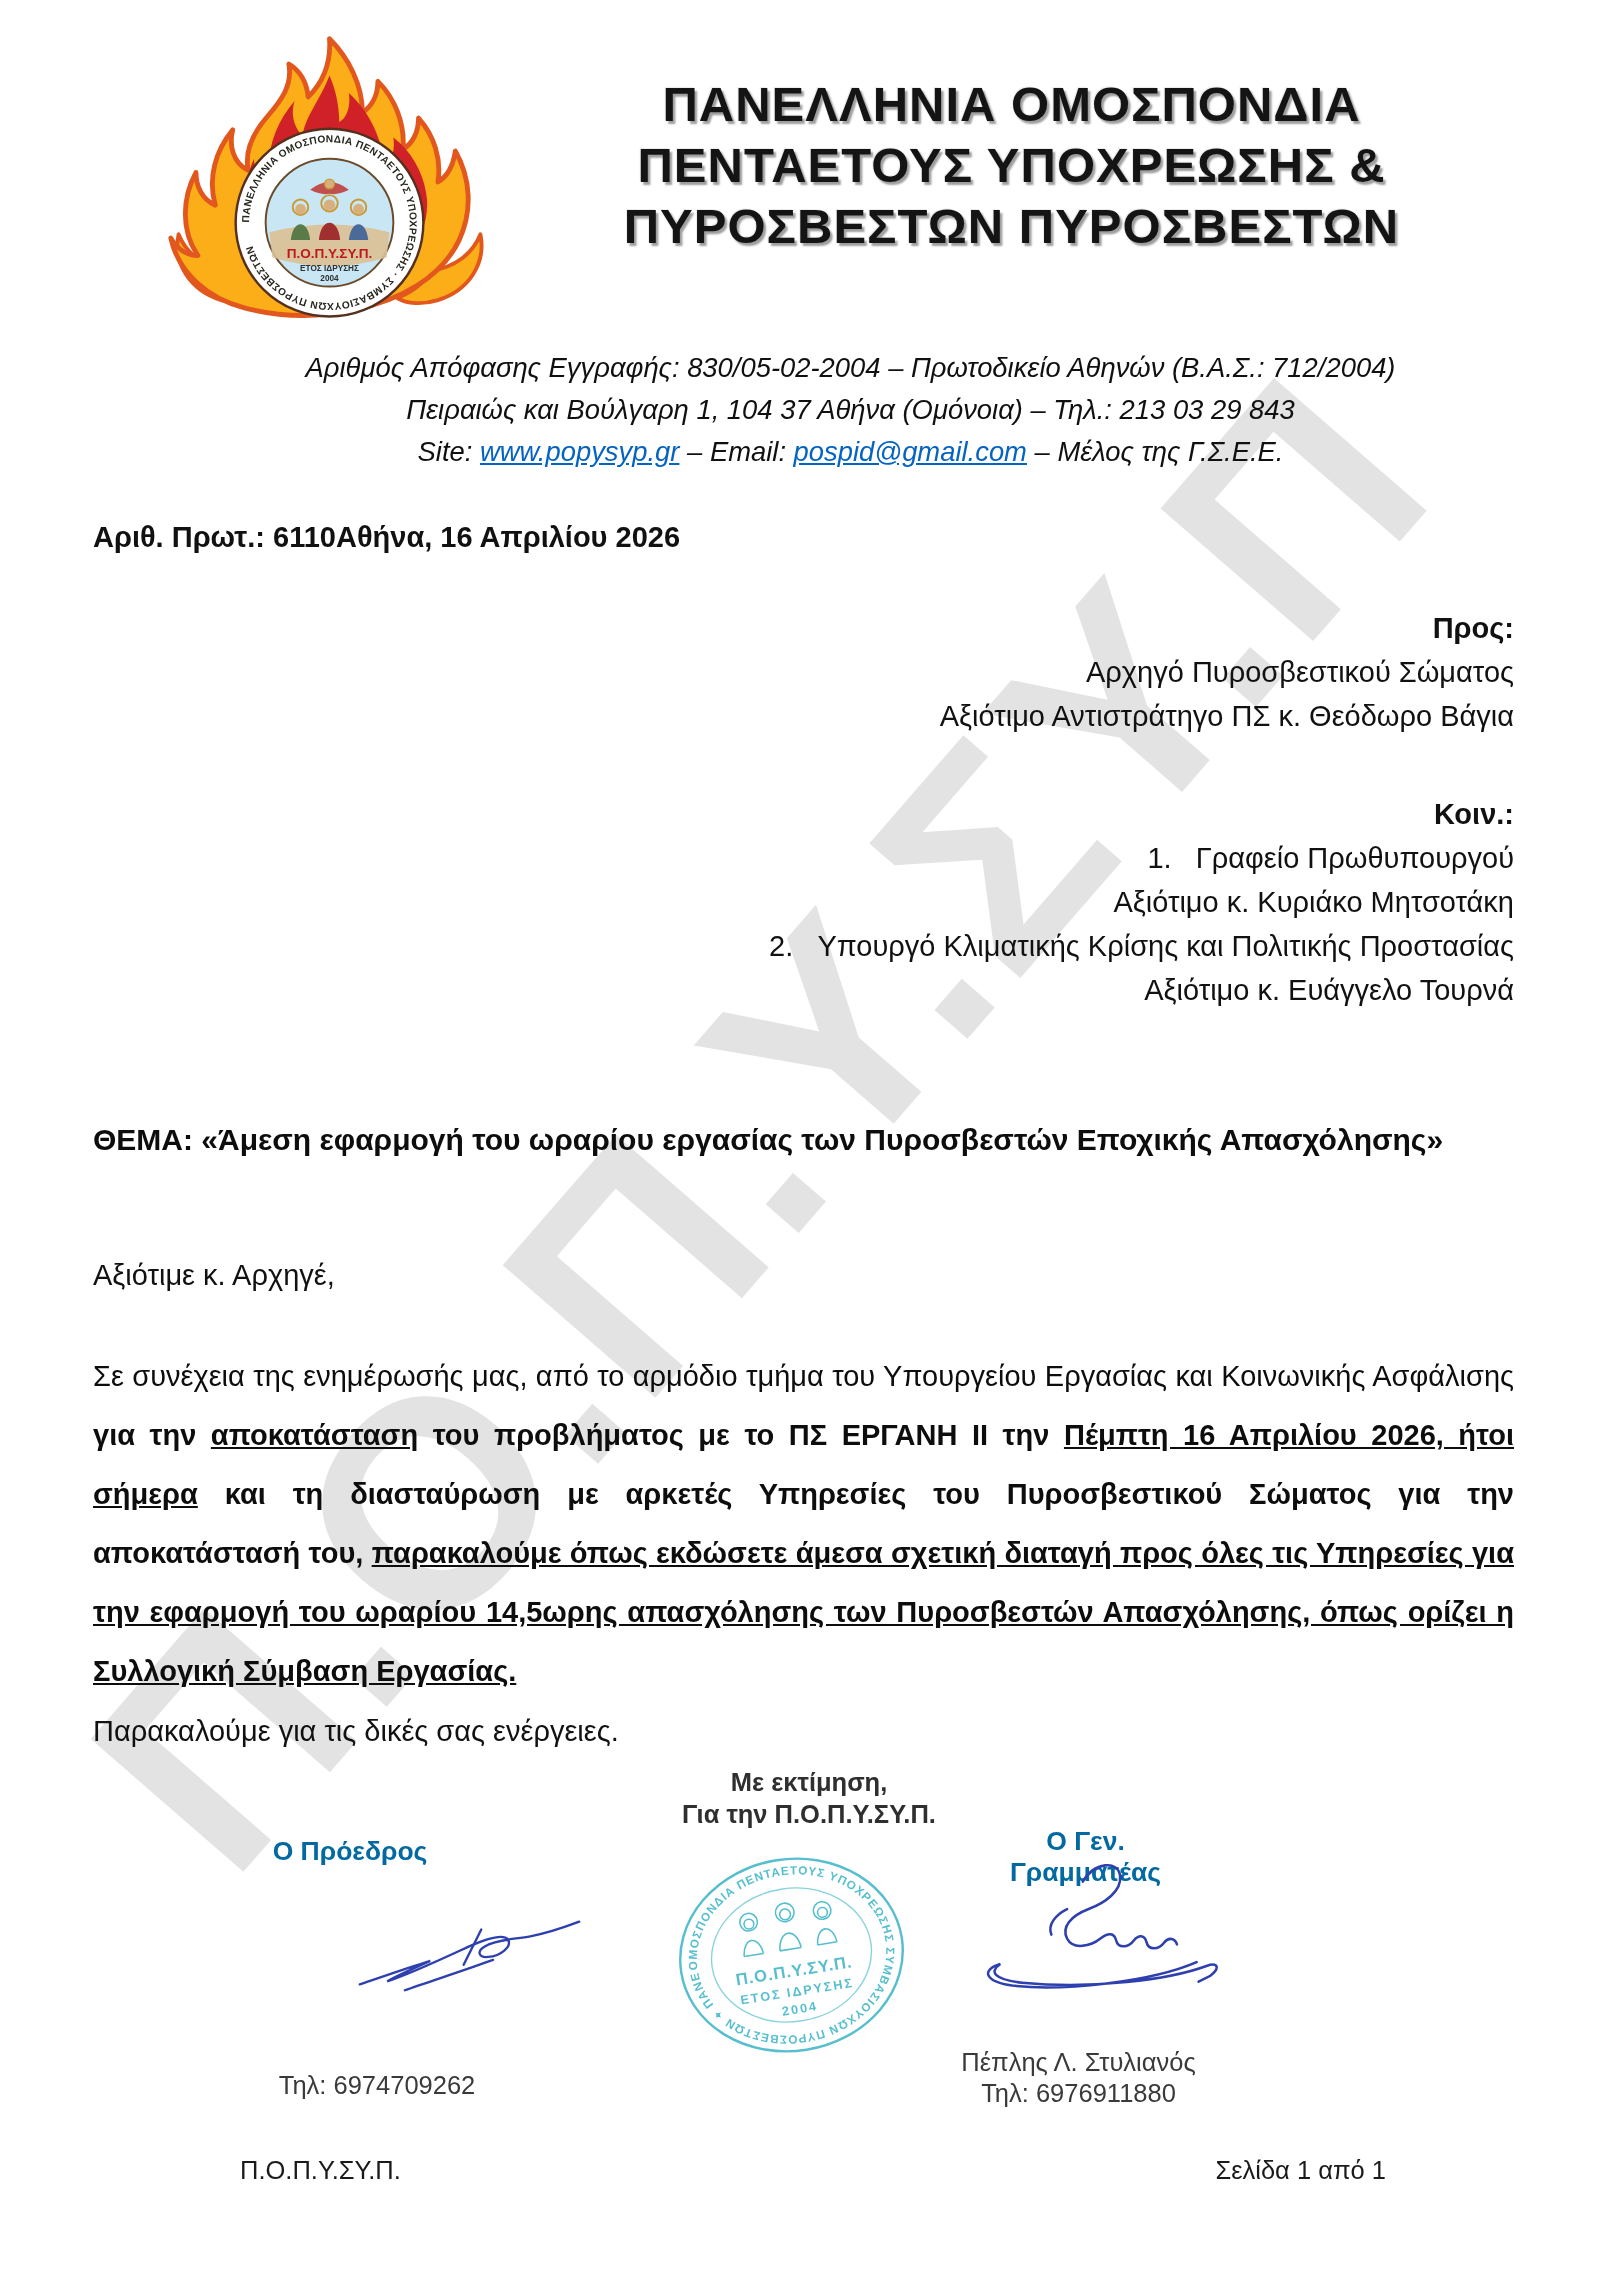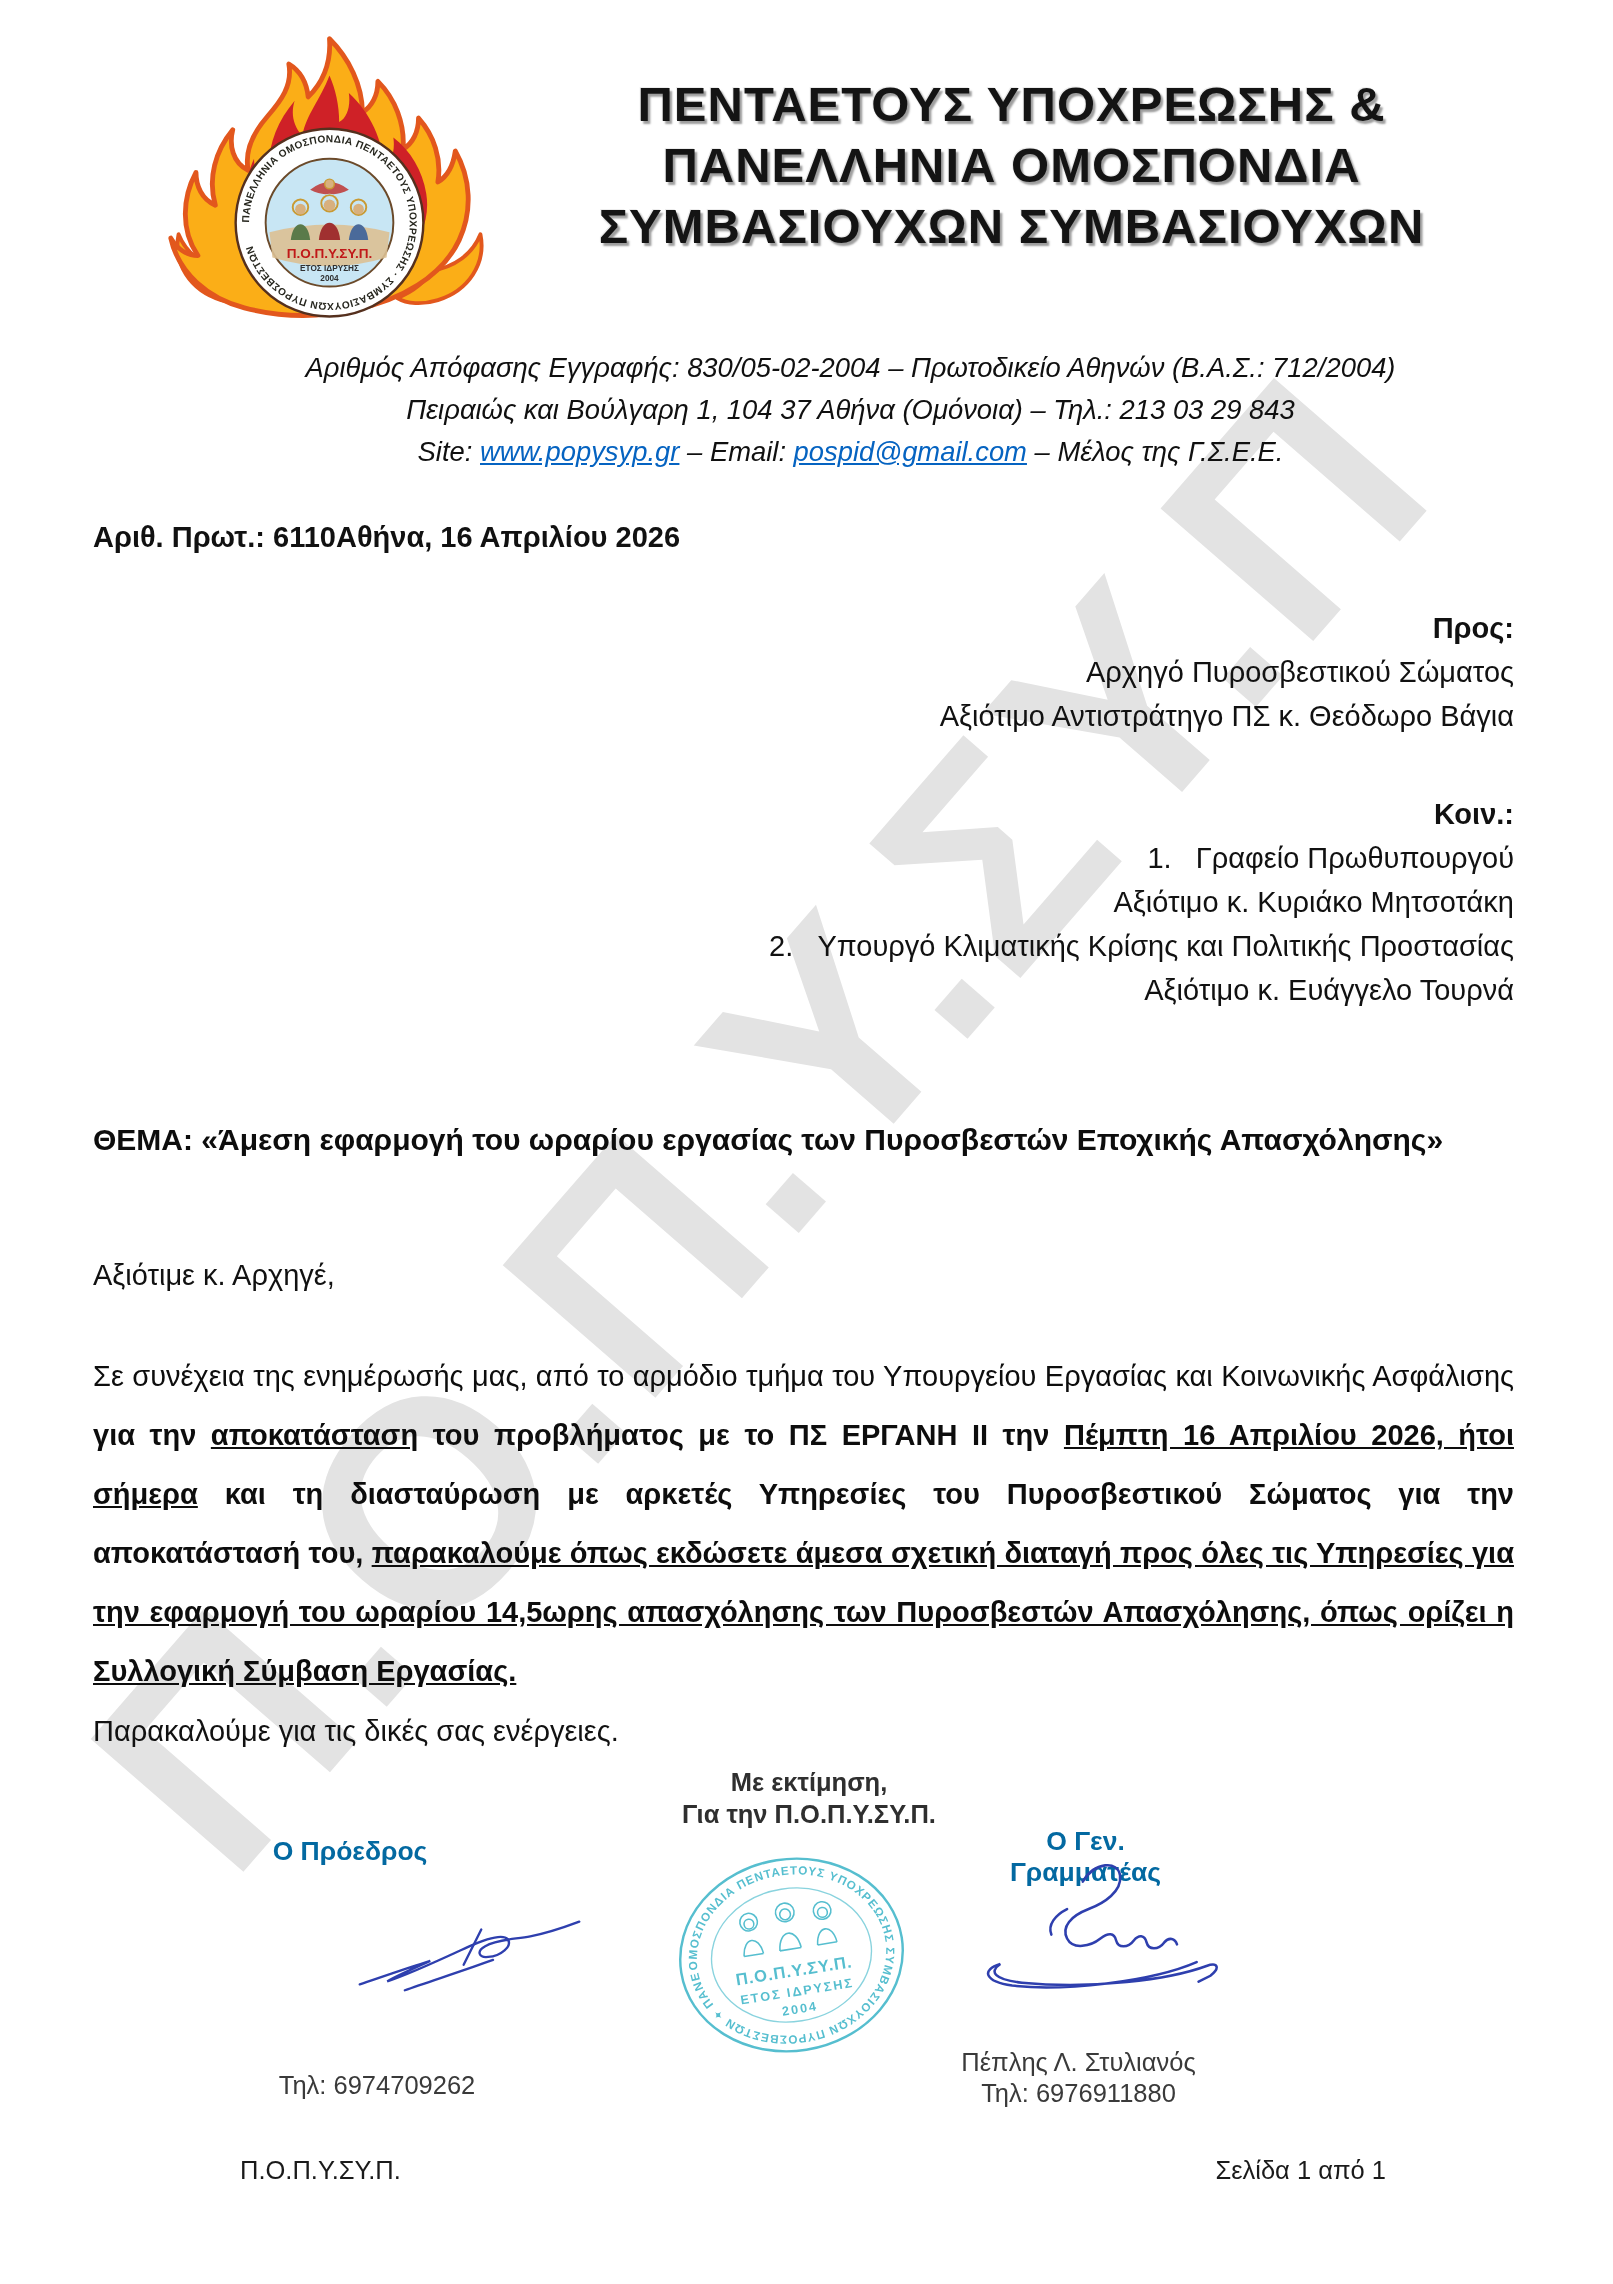--- a/index.html
+++ b/index.html
@@ -105,23 +105,23 @@
         <circle cx="200" cy="180" r="8" fill="none" stroke="#c99a33" stroke-width="2"></circle>
         <circle cx="200" cy="182" r="5.5" fill="#d8b07e"></circle>
         <path d="M190 214 C192 192 208 192 210 214 Z" fill="#4a6a9a"></path>
       </g>
       <text x="170" y="233" text-anchor="middle" font-size="14" font-weight="700" fill="#c01818">Π.Ο.Π.Υ.ΣΥ.Π.</text>
       <text x="170" y="246" text-anchor="middle" font-size="8.5" font-weight="700" fill="#303030">ΕΤΟΣ ΙΔΡΥΣΗΣ</text>
       <text x="170" y="256" text-anchor="middle" font-size="8.5" font-weight="700" fill="#303030">2004</text>
     </svg>
 
     <div class="abs org-title">
+      <div>ΠΑΝΕΛΛΗΝΙΑ ΟΜΟΣΠΟΝΔΙΑ</div>
       <div>ΠΕΝΤΑΕΤΟΥΣ ΥΠΟΧΡΕΩΣΗΣ &amp;</div>
-      <div>ΠΑΝΕΛΛΗΝΙΑ ΟΜΟΣΠΟΝΔΙΑ</div>
-      <div>ΣΥΜΒΑΣΙΟΥΧΩΝ ΣΥΜΒΑΣΙΟΥΧΩΝ</div>
+      <div>ΠΥΡΟΣΒΕΣΤΩΝ ΠΥΡΟΣΒΕΣΤΩΝ</div>
     </div>
 
     <div class="abs registry">
       <div>Αριθμός Απόφασης Εγγραφής: 830/05-02-2004 – Πρωτοδικείο Αθηνών (Β.Α.Σ.: 712/2004)</div>
       <div>Πειραιώς και Βούλγαρη 1, 104 37 Αθήνα (Ομόνοια) – Τηλ.: 213 03 29 843</div>
       <div><span>Site: </span><span class="link">www.popysyp.gr</span><span> – Email: </span><span class="link">pospid@gmail.com</span><span> – Μέλος της Γ.Σ.Ε.Ε.</span></div>
     </div>
 
     <div class="abs meta-row">
       <span>Αριθ. Πρωτ.: 6110</span>

